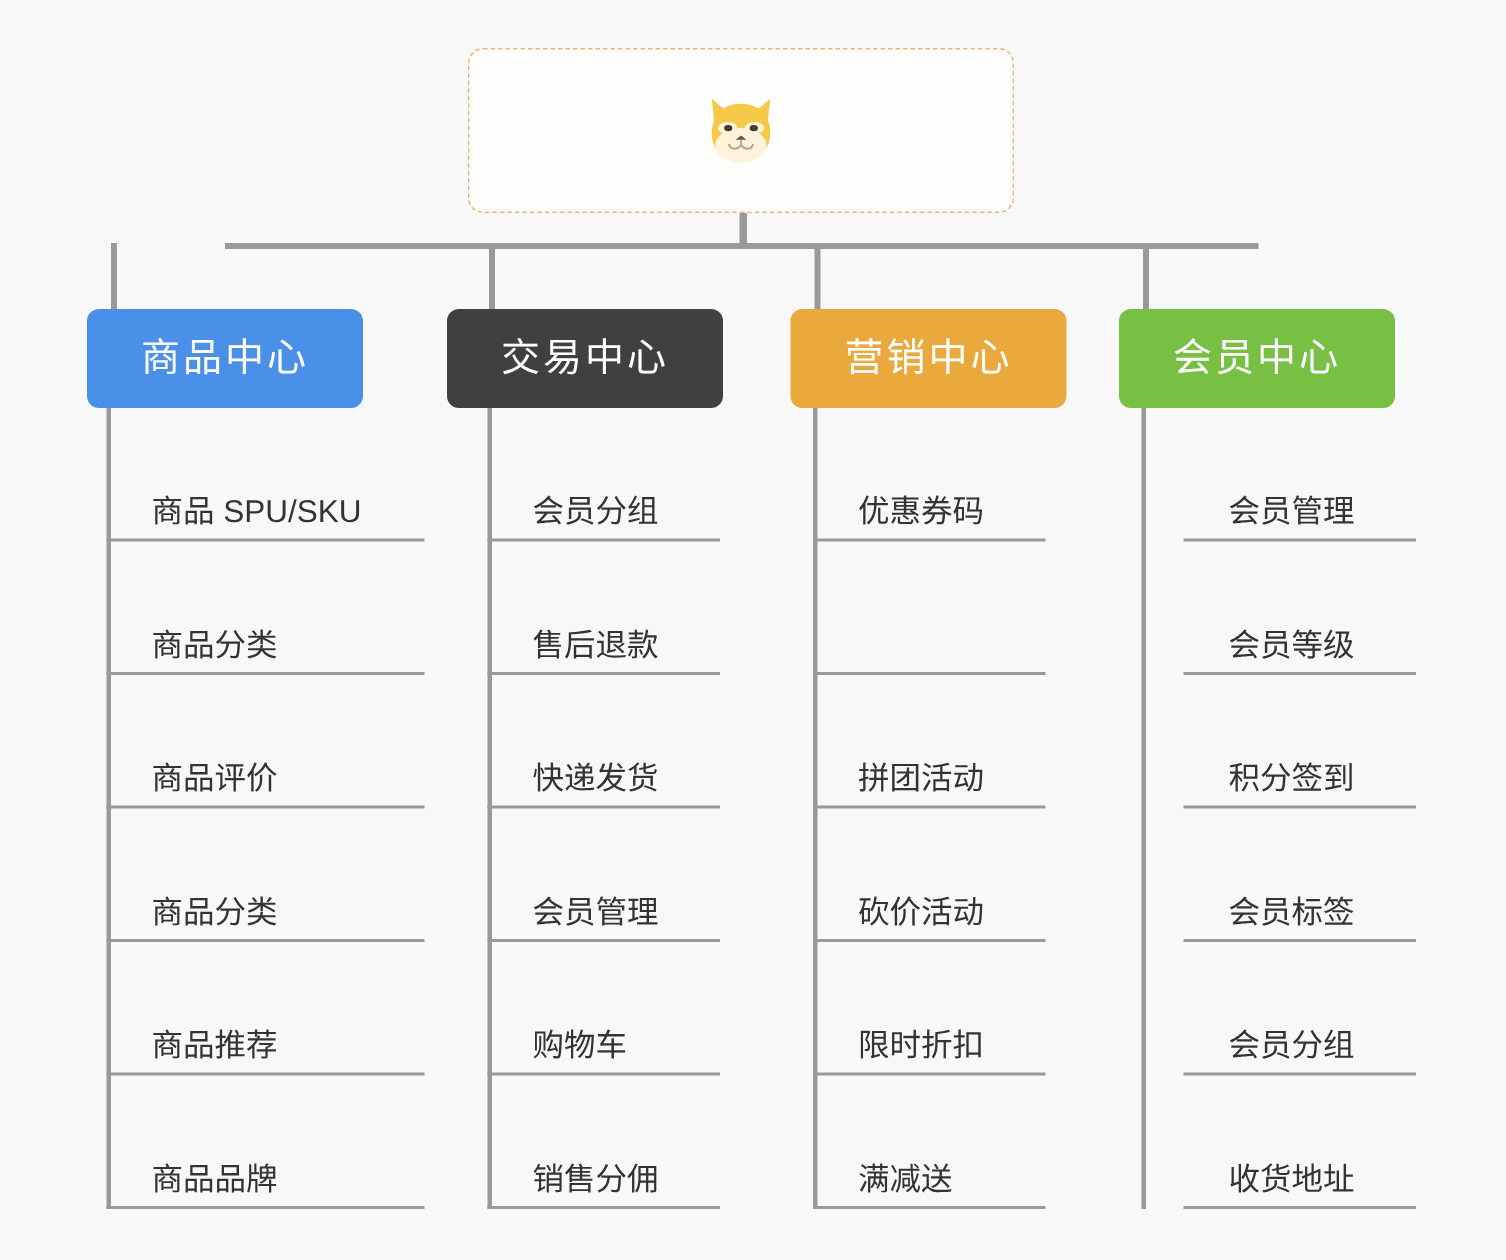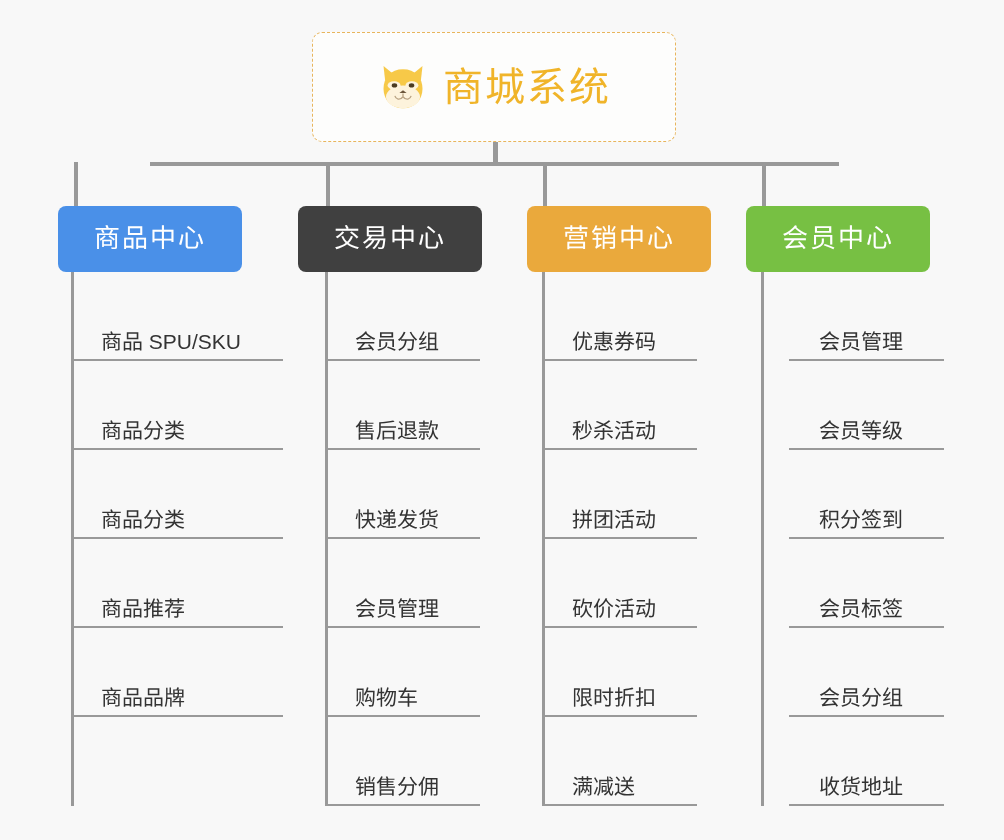--- a/index.html
+++ b/index.html
@@ -145,21 +145,20 @@
       <path d="M32 30 C44 30 53 37 53 44 C53 52 43 58 32 58 C21 58 11 52 11 44 C11 37 20 30 32 30 Z" fill="#fdf3dc"></path>
       <ellipse cx="21" cy="30" rx="8" ry="5" fill="#fdf3dc"></ellipse>
       <ellipse cx="43" cy="30" rx="8" ry="5" fill="#fdf3dc"></ellipse>
       <ellipse cx="21.5" cy="30" rx="3.4" ry="2.6" fill="#4a3b22"></ellipse>
       <ellipse cx="42.5" cy="30" rx="3.4" ry="2.6" fill="#4a3b22"></ellipse>
       <path d="M32 36 L27.5 39.5 L36.5 39.5 Z" fill="#6b553a"></path>
       <path d="M32 40 L32 44" stroke="#b9a383" stroke-width="1.6" fill="none"></path>
       <path d="M32 44 C28 49 23 47 22 43" stroke="#b9a383" stroke-width="1.6" fill="none"></path>
       <path d="M32 44 C36 49 41 47 42 43" stroke="#b9a383" stroke-width="1.6" fill="none"></path>
     </svg>
-    <span class="root-label">商城系统</span>
   </div>
 
   <div class="conn conn-stem"></div>
   <div class="conn conn-bus"></div>
 
   <div id="branch-layer">
       <div class="conn conn-drop" style="left: 74px; background: rgb(153, 153, 153);"></div>
       <div class="cat-header" style="left: 58px; width: 184px; background: rgb(74, 144, 232);">
         <span class="cat-header-label">商品中心</span>
       </div>
@@ -168,20 +167,24 @@
         <div class="leaf">
           <div class="leaf-underline" style="width: 212px; background: rgb(153, 153, 153);"></div>
           <span class="leaf-label">商品 SPU/SKU</span>
         </div>
         <div class="leaf">
           <div class="leaf-underline" style="width: 212px; background: rgb(153, 153, 153);"></div>
           <span class="leaf-label">商品分类</span>
         </div>
         <div class="leaf">
           <div class="leaf-underline" style="width: 212px; background: rgb(153, 153, 153);"></div>
+          <span class="leaf-label">商品评价</span>
+        </div>
+        <div class="leaf">
+          <div class="leaf-underline" style="width: 212px; background: rgb(153, 153, 153);"></div>
           <span class="leaf-label">商品分类</span>
         </div>
         <div class="leaf">
           <div class="leaf-underline" style="width: 212px; background: rgb(153, 153, 153);"></div>
           <span class="leaf-label">商品推荐</span>
         </div>
         <div class="leaf">
           <div class="leaf-underline" style="width: 212px; background: rgb(153, 153, 153);"></div>
           <span class="leaf-label">商品品牌</span>
         </div>
@@ -222,21 +225,20 @@
         <span class="cat-header-label">营销中心</span>
       </div>
       <div class="branch" style="left: 542px;">
         <div class="branch-spine" style="height: 534px; background: rgb(153, 153, 153);"></div>
         <div class="leaf">
           <div class="leaf-underline" style="width: 155px; background: rgb(153, 153, 153);"></div>
           <span class="leaf-label">优惠券码</span>
         </div>
         <div class="leaf">
           <div class="leaf-underline" style="width: 155px; background: rgb(153, 153, 153);"></div>
-          <span class="leaf-label">秒杀活动</span>
         </div>
         <div class="leaf">
           <div class="leaf-underline" style="width: 155px; background: rgb(153, 153, 153);"></div>
           <span class="leaf-label">拼团活动</span>
         </div>
         <div class="leaf">
           <div class="leaf-underline" style="width: 155px; background: rgb(153, 153, 153);"></div>
           <span class="leaf-label">砍价活动</span>
         </div>
         <div class="leaf">

